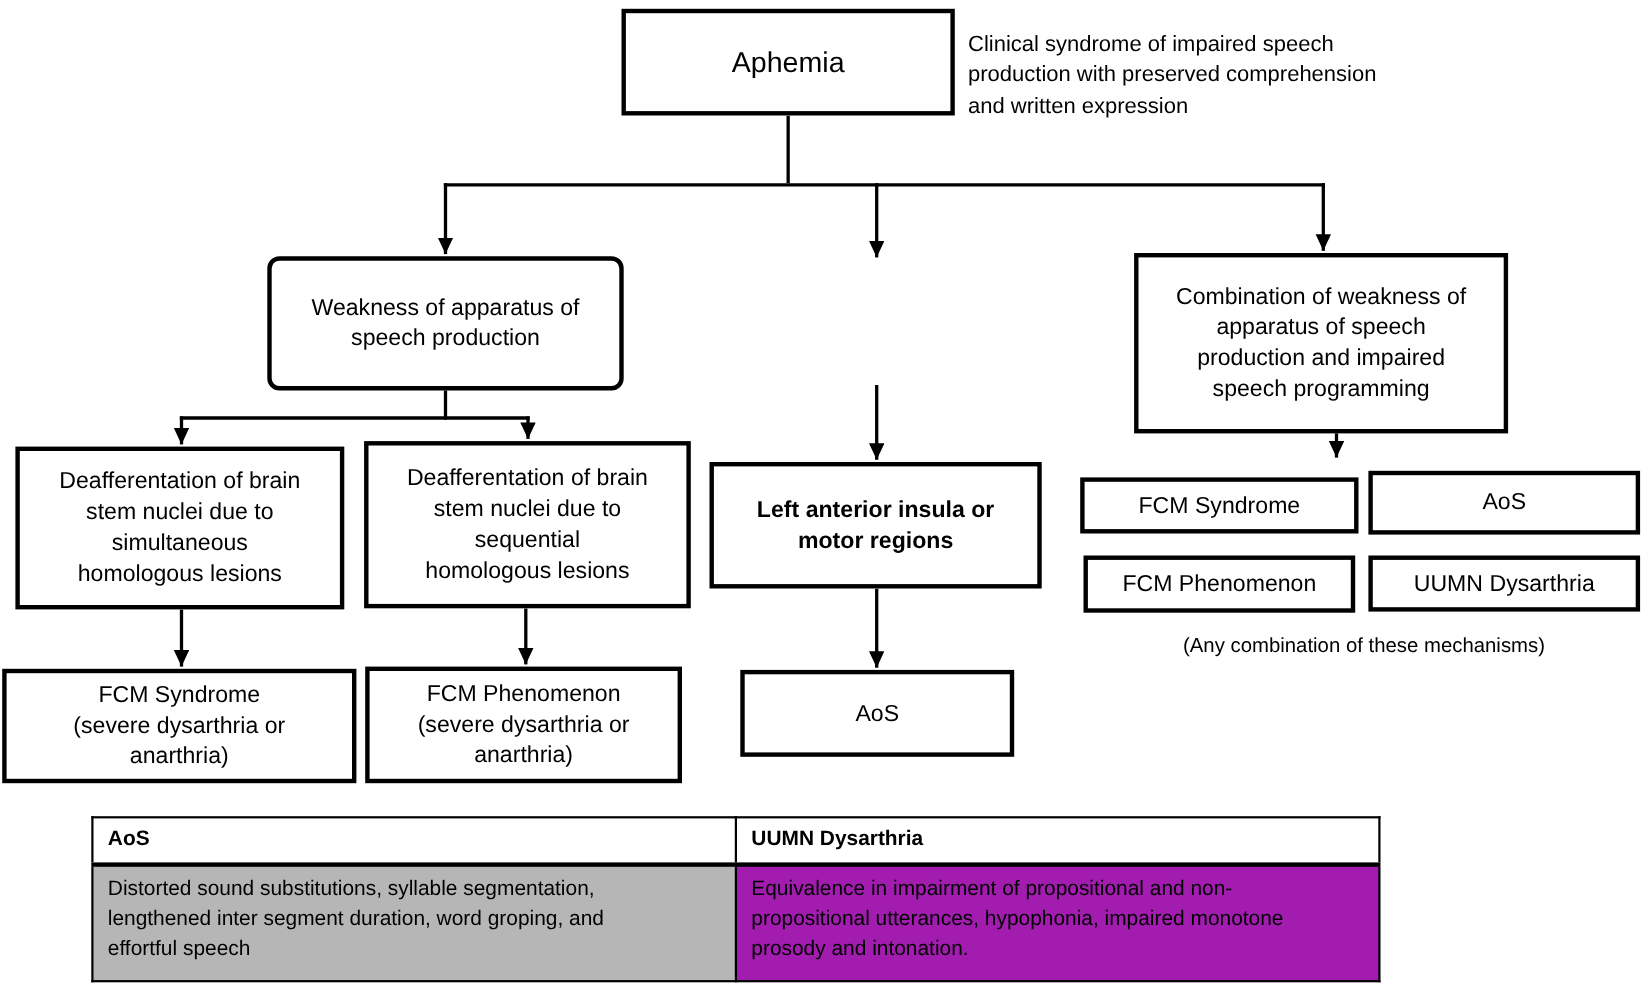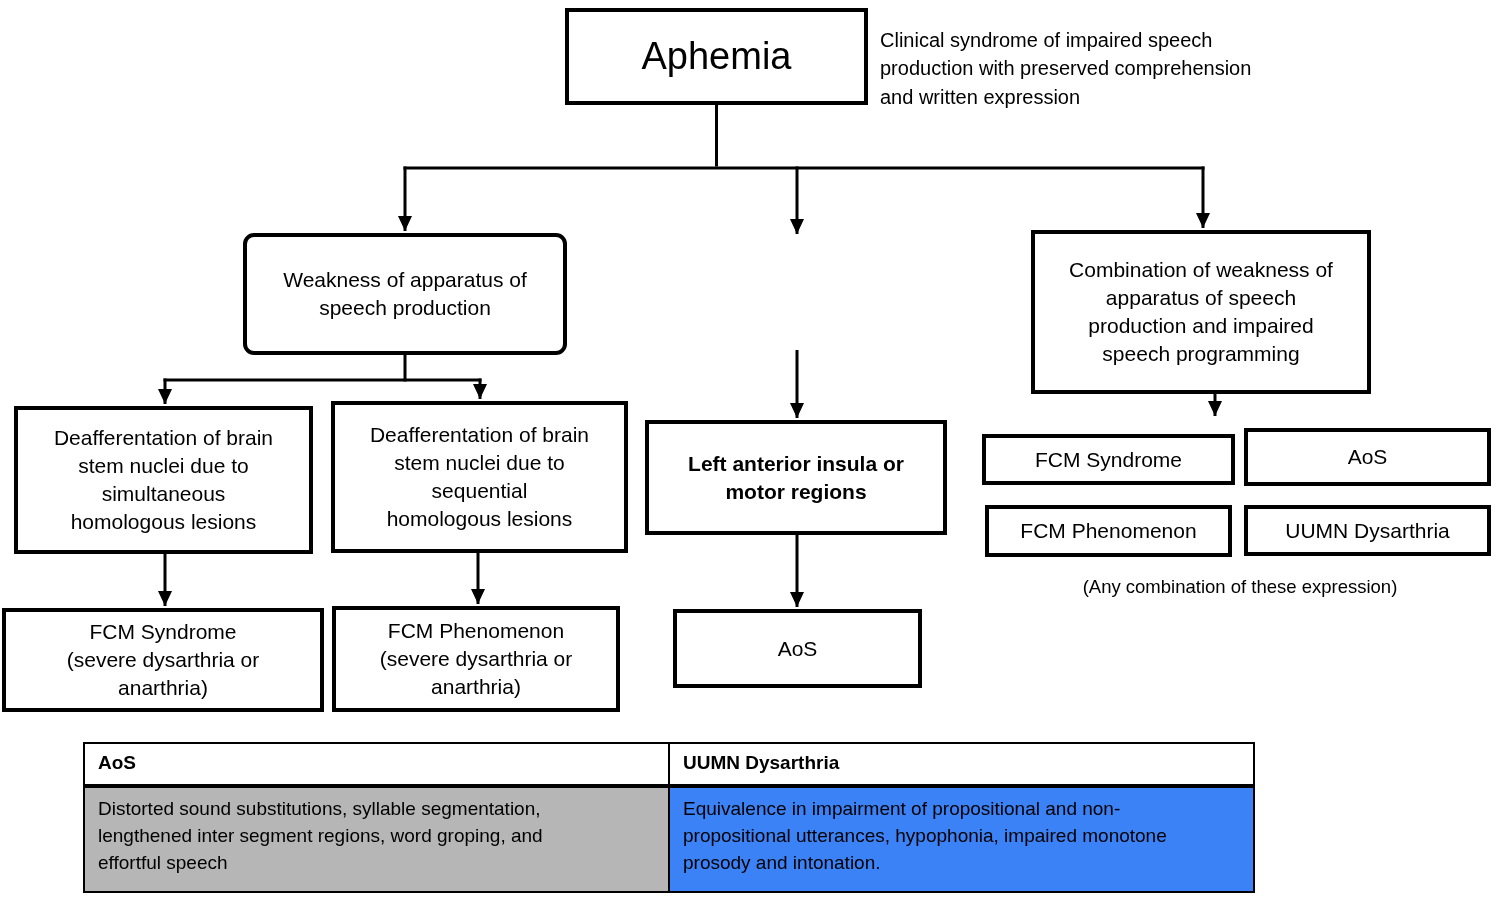--- a/index.html
+++ b/index.html
@@ -21,21 +21,21 @@
     display: flex;
     align-items: center;
     justify-content: center;
     text-align: center;
     white-space: pre-line;
     font-size: 21px;
     line-height: 1.33;
     z-index: 2;
     padding: 2px 6px;
   }
-  .node.root { font-size: 38px; }
+  .node.root { font-size: 26px; }
   .node.thin { border-width: 4px; }
   .annotation {
     position: absolute;
     left: 880px; top: 26px; width: 430px;
     text-align: left;
     font-size: 20px;
     line-height: 1.42;
     white-space: pre-line;
     z-index: 2;
   }
@@ -144,32 +144,32 @@
   <div class="node" style="left:673px; top:609px; width:249px; height:79px;">AoS</div>
 
   <div class="node thin" style="left:982px; top:434px; width:253px; height:51px;">FCM Syndrome</div>
 
   <div class="node thin" style="left:1244px; top:428px; width:247px; height:58px;">AoS</div>
 
   <div class="node thin" style="left:985px; top:505px; width:247px; height:52px;">FCM Phenomenon</div>
 
   <div class="node thin" style="left:1244px; top:505px; width:247px; height:51px;">UUMN Dysarthria</div>
 
-  <div class="note">(Any combination of these expression)</div>
+  <div class="note">(Any combination of these mechanisms)</div>
 
   <table class="def-table">
     <tbody>
         <tr>
       <th>AoS</th>
       <th>UUMN Dysarthria</th>
     </tr>
     <tr>
       <td class="gray" style="background: rgb(182, 182, 182);">Distorted sound substitutions, syllable segmentation,
-lengthened inter segment regions, word groping, and
+lengthened inter segment duration, word groping, and
 effortful speech</td>
-      <td class="gray" style="background: #3b82f6;">Equivalence in impairment of propositional and non-
+      <td class="gray" style="background: #a21caf;">Equivalence in impairment of propositional and non-
 propositional utterances, hypophonia, impaired monotone
 prosody and intonation.</td>
     </tr>
   </tbody>
     </table>
 
 </div>
 
 </body></html>

